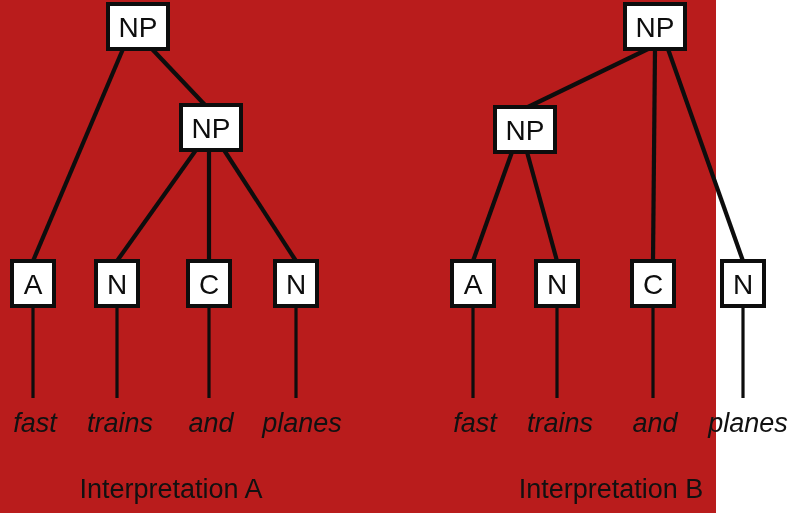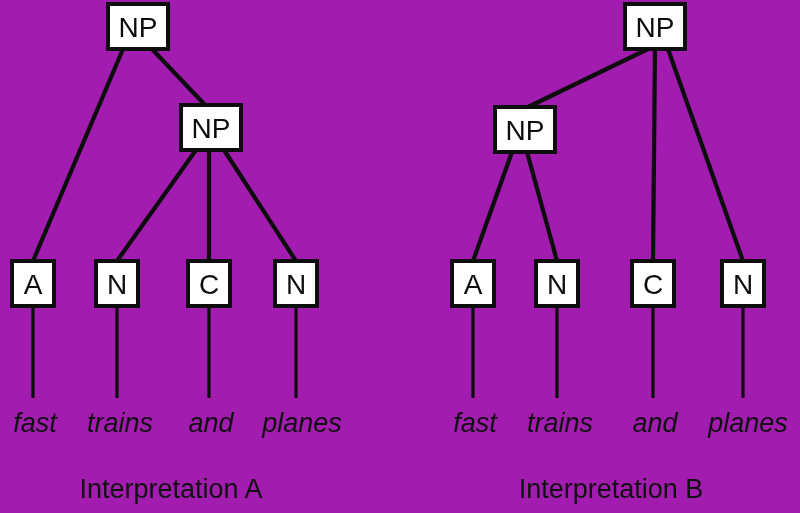--- a/index.html
+++ b/index.html
@@ -10,23 +10,23 @@
   }
   body {
     width: 800px;
     height: 513px;
     overflow: hidden;
     font-family: "Liberation Sans", sans-serif;
     color: #000000;
   }
   #diagram-root {
     position: relative;
-    width: 800px;
+    width: 716px;
     height: 513px;
-    background: #a21caf;
+    background: #b91c1c;
   }
   svg.tree-canvas {
     position: absolute;
     top: 0;
     left: 0;
     width: 800px;
     height: 513px;
     display: block;
   }
   .node-box {

